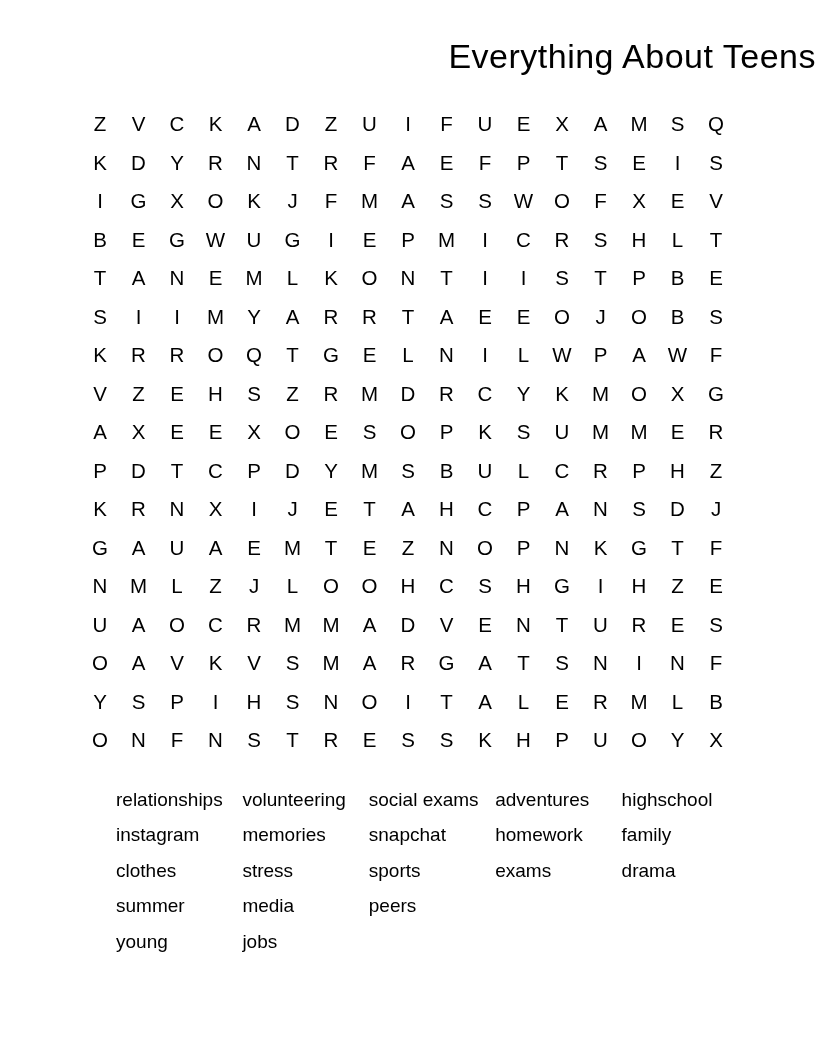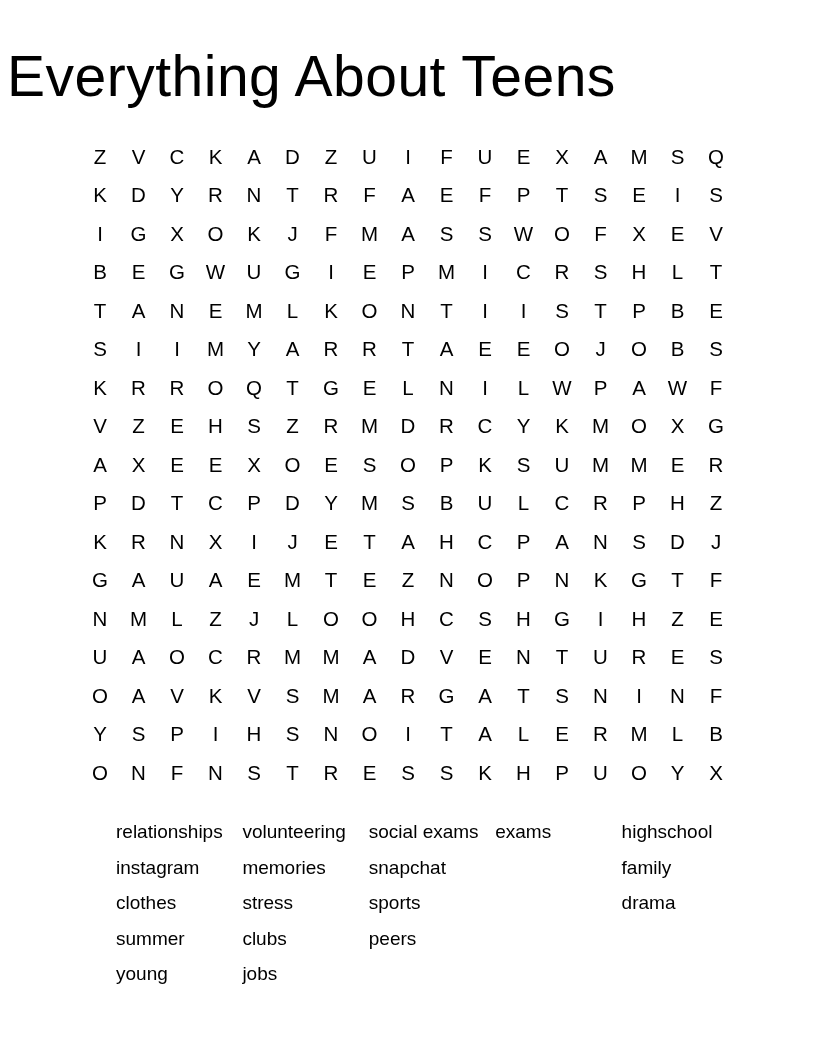--- a/index.html
+++ b/index.html
@@ -16,25 +16,25 @@
     overflow: hidden;
   }
   .page {
     width: 816px;
     height: 1056px;
     box-sizing: border-box;
     padding: 0;
     position: relative;
   }
   .puzzle-title {
-    text-align: left;
-    font-size: 57px;
+    text-align: right;
+    font-size: 34px;
     font-weight: normal;
     letter-spacing: 0.5px;
-    margin: 7px;
+    margin: 0;
     padding-top: 38px;
     line-height: 1.1;
     font-family: "Liberation Sans", sans-serif;
   }
   .grid {
     margin: 0 auto;
     margin-top: 30px;
     display: grid;
     width: 660px;
     justify-content: center;
@@ -414,30 +414,32 @@
         <span class="word">relationships</span>
         <span class="word">instagram</span>
         <span class="word">clothes</span>
         <span class="word">summer</span>
         <span class="word">young</span>
       </div>
       <div class="wordcol">
         <span class="word">volunteering</span>
         <span class="word">memories</span>
         <span class="word">stress</span>
-        <span class="word">clubs</span>
+        <span class="word">media</span>
         <span class="word">jobs</span>
       </div>
       <div class="wordcol">
         <span class="word">social exams</span>
         <span class="word">snapchat</span>
         <span class="word">sports</span>
         <span class="word">peers</span>
       </div>
       <div class="wordcol">
+        <span class="word">adventures</span>
+        <span class="word">homework</span>
         <span class="word">exams</span>
       </div>
       <div class="wordcol">
         <span class="word">highschool</span>
         <span class="word">family</span>
         <span class="word">drama</span>
       </div>
     </div>
 
 </div>

